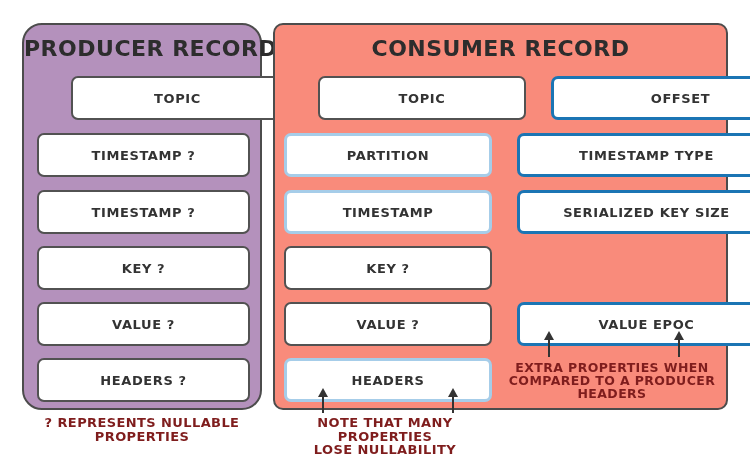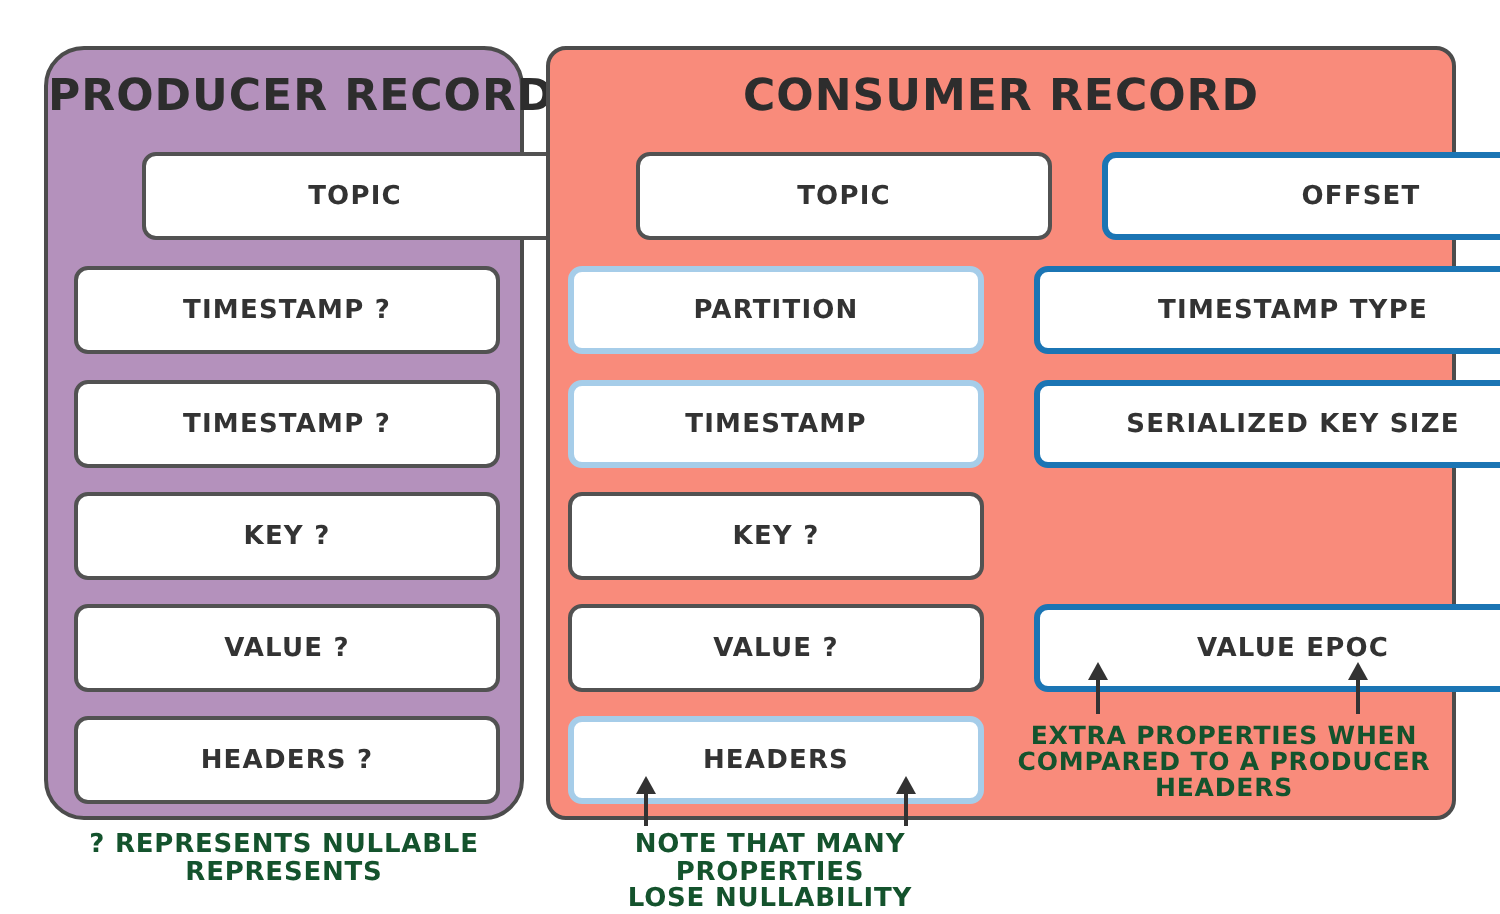--- a/index.html
+++ b/index.html
@@ -67,21 +67,21 @@
   .r5 { top: 333px; }
 
   
   .caption {
     position: absolute;
     text-align: center;
     font-size: 13px;
     font-weight: 700;
     letter-spacing: 0.4px;
     line-height: 1.05;
-    color: #14532d;
+    color: #7f1d1d;
   }
   .producer-caption { left: 22px;  width: 240px; top: 416px; }
   .consumer-caption { left: 273px; width: 224px; top: 416px; }
   .extra-caption    { left: 230px; width: 214px; top: 336px; font-size: 12.5px; }
 
   
   .arrow-up {
     position: absolute;
     width: 10px;
     z-index: 5;
@@ -157,19 +157,19 @@
   <div class="head"></div>
   <div class="shaft"></div>
 </div>
 <div class="arrow-up arrow-bottom a2">
   <div class="head"></div>
   <div class="shaft"></div>
 </div>
 
 <div class="caption producer-caption">
   <span>? REPRESENTS NULLABLE</span><br>
-  <span>REPRESENTS</span>
+  <span>PROPERTIES</span>
 </div>
 
 <div class="caption consumer-caption">
   <span>NOTE THAT MANY PROPERTIES</span><br>
   <span>LOSE NULLABILITY</span>
 </div>
 
 </body></html>

